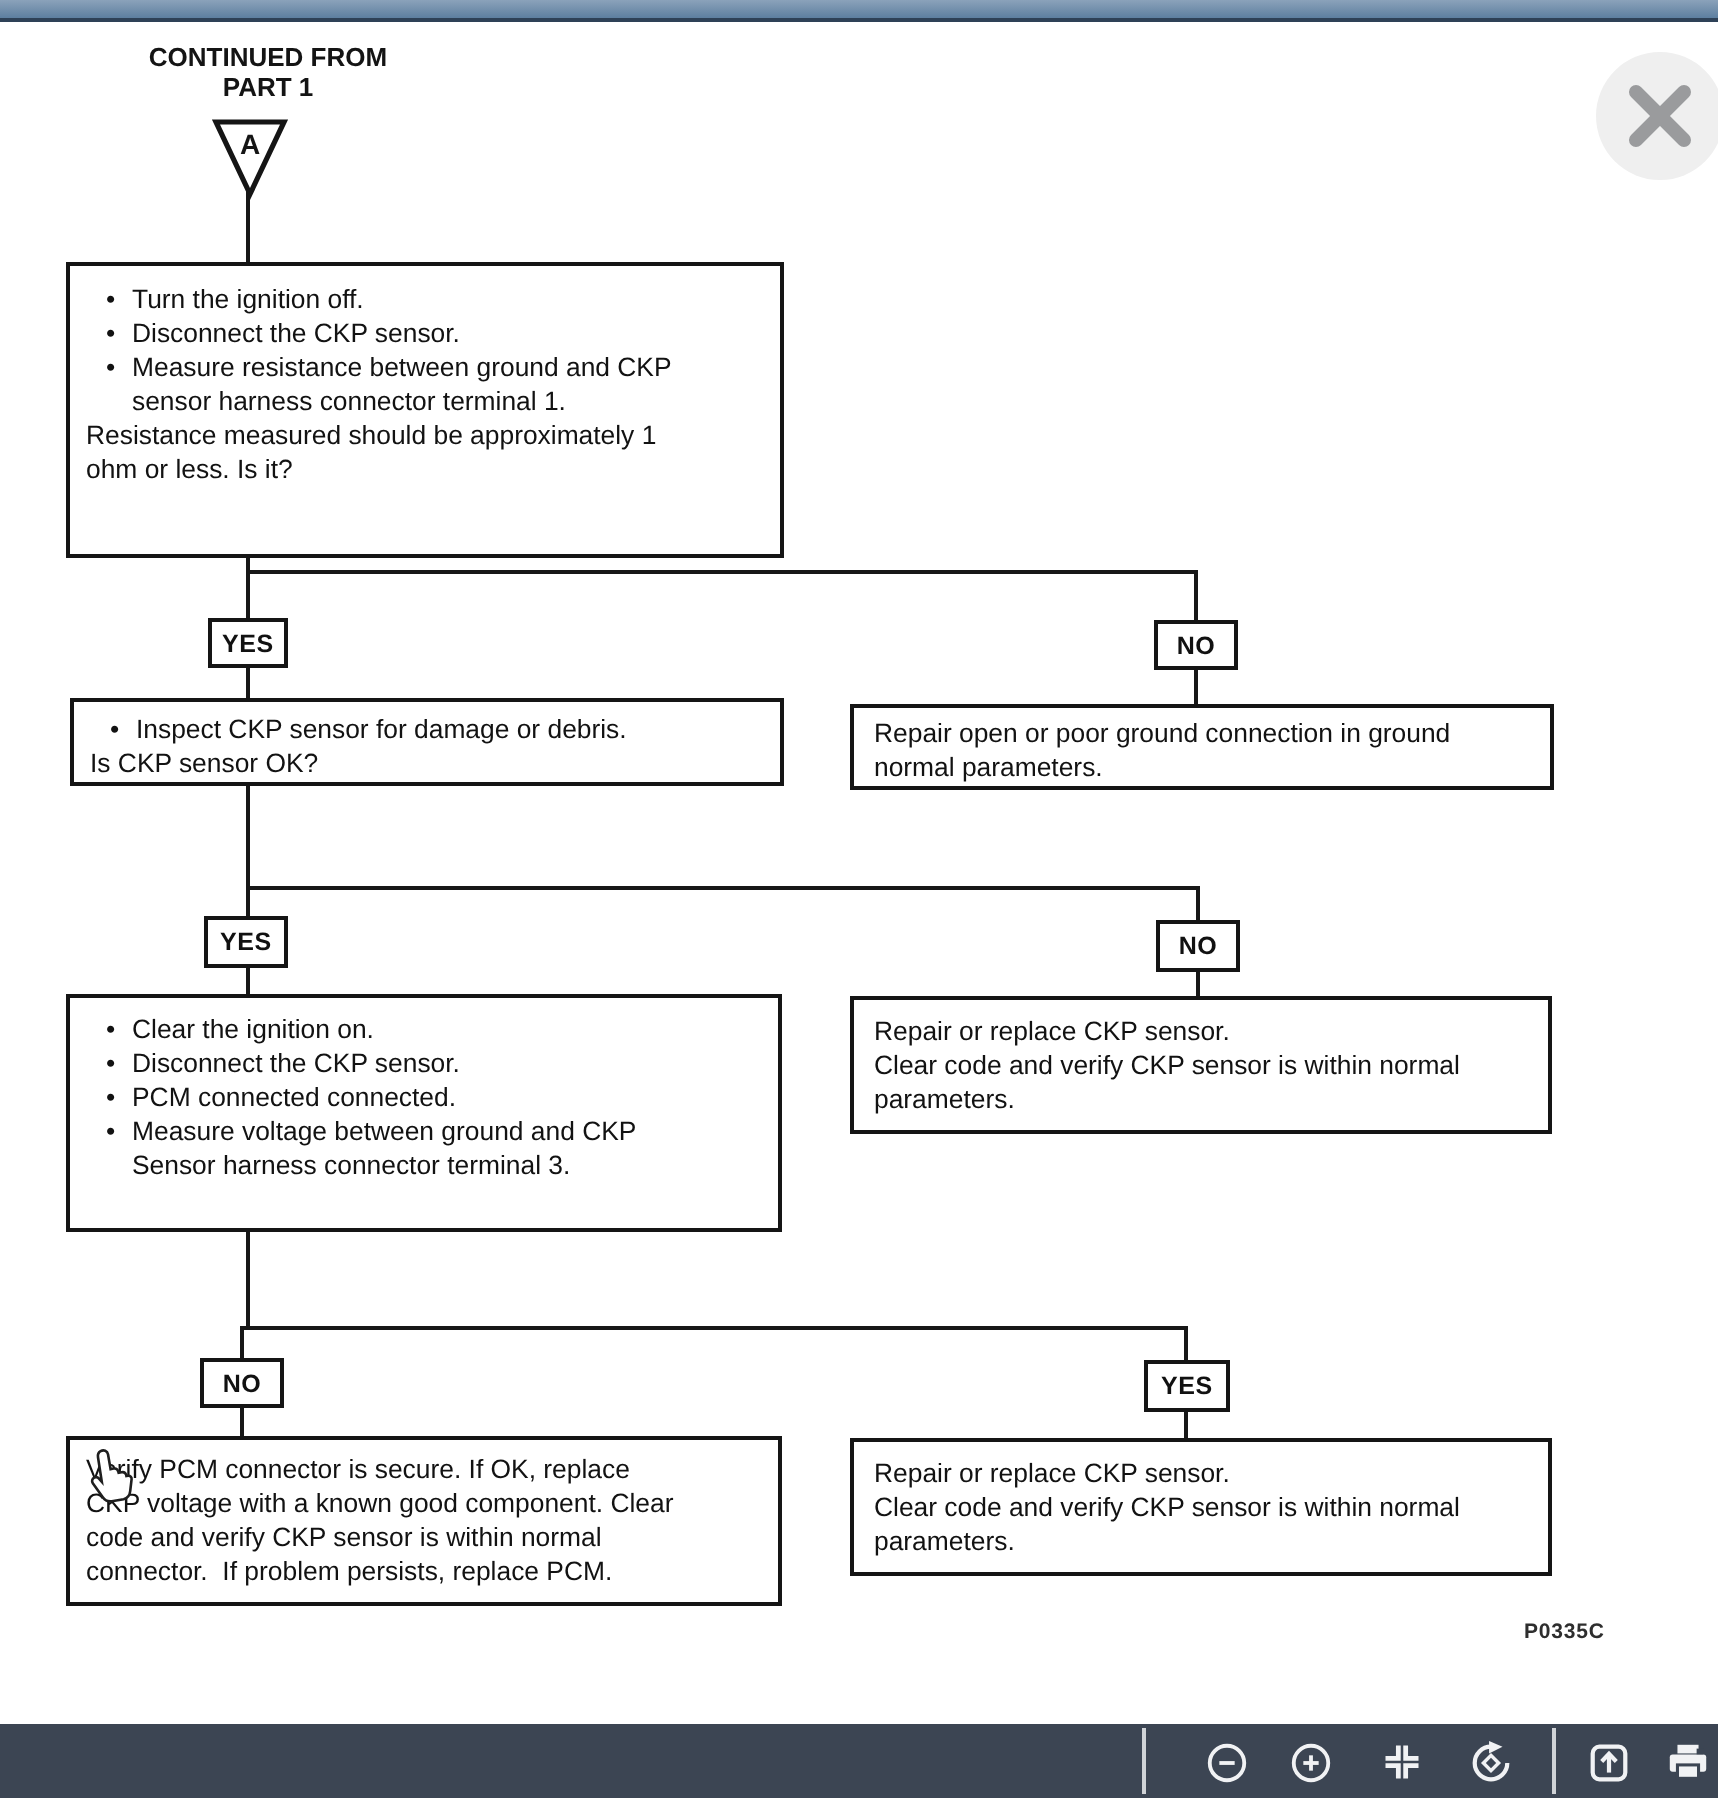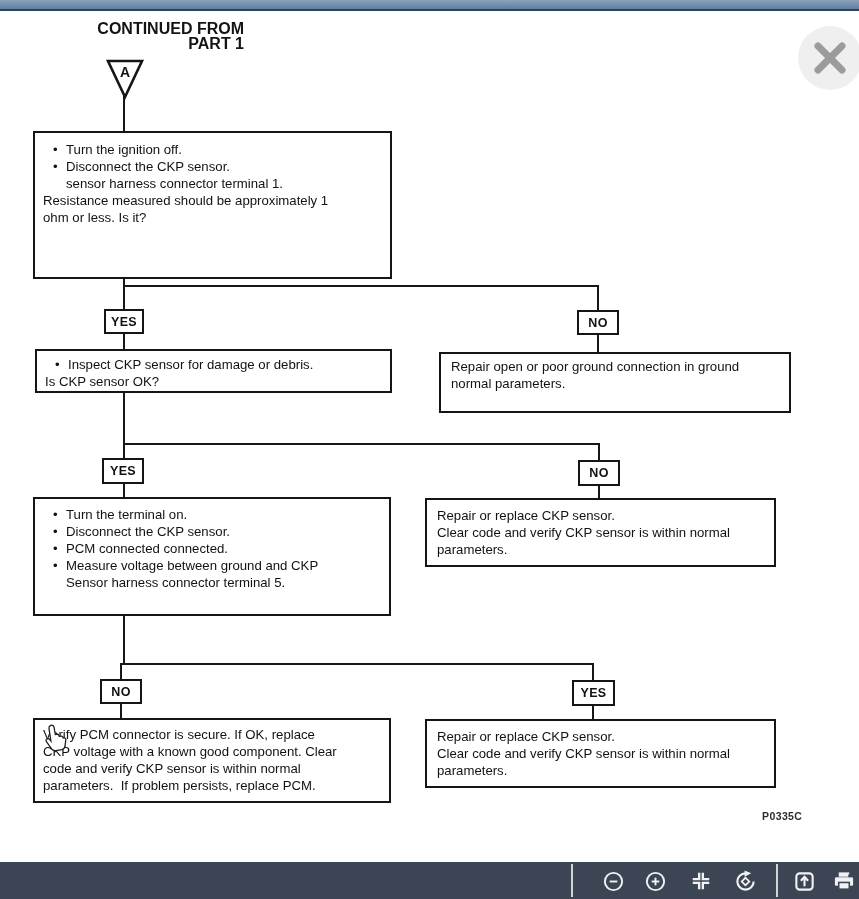--- a/index.html
+++ b/index.html
@@ -16,22 +16,22 @@
   }
   
   .close-btn {
     position:absolute; left:798px; top:26px; width:64px; height:64px;
     border:none; border-radius:50%; background:#efefef; cursor:pointer;
     display:flex; align-items:center; justify-content:center;
   }
   
   .canvas { position:absolute; left:0; top:11px; width:859px; height:851px; background:#fff; }
   .heading {
-    position:absolute; left:24px; top:11px; width:220px; text-align:right;
-    font-weight:bold; font-size:16px; line-height:14.5px; color:#141414;
+    position:absolute; left:24px; top:11px; width:220px; text-align:center;
+    font-weight:bold; font-size:13px; line-height:14.5px; color:#141414;
   }
   .tri-svg { position:absolute; left:105px; top:48px; }
   .hl, .vl { position:absolute; background:#171717; z-index:1; }
   .hl { height:2px; } .vl { width:2px; }
   .fc-box {
     position:absolute; z-index:2; background:#fff; border:2px solid #151515;
     box-sizing:border-box; font-size:13.2px; line-height:17px; color:#121212;
     overflow:hidden;
   }
   .fc-line { white-space:pre; position:relative; }
@@ -94,54 +94,55 @@
     <div class="vl" style="left:123px; top:598px; height:56px;"></div>
     <div class="hl" style="left:120px; top:652px; width:474px;"></div>
     <div class="vl" style="left:120px; top:652px; height:22px;"></div>
     <div class="vl" style="left:592px; top:652px; height:23px;"></div>
     <div class="vl" style="left:120px; top:687px; height:26px;"></div>
     <div class="vl" style="left:592px; top:689px; height:25px;"></div>
 
     <div class="fc-box" style="left:33px;  top:120px; width:359px; height:148px; padding:8px 8px;">
         <div class="fc-line b">Turn the ignition off.</div>
         <div class="fc-line b">Disconnect the CKP sensor.</div>
+        <div class="fc-line b">Measure resistance between ground and CKP</div>
         <div class="fc-line c">sensor harness connector terminal 1.</div>
         <div class="fc-line p">Resistance measured should be approximately 1</div>
         <div class="fc-line p">ohm or less. Is it?</div>
       </div>
 
     <div class="fc-box" style="left:35px;  top:338px; width:357px; height:44px; padding:5px 8px;">
         <div class="fc-line b">Inspect CKP sensor for damage or debris.</div>
         <div class="fc-line p">Is CKP sensor OK?</div>
       </div>
 
-    <div class="fc-box" style="left:439px; top:341px; width:352px; height:61px; padding:4px 10px;">
+    <div class="fc-box" style="left:425px; top:341px; width:352px; height:43px; padding:4px 10px;">
         <div class="fc-line p">Repair open or poor ground connection in ground</div>
         <div class="fc-line p">normal parameters.</div>
       </div>
 
     <div class="fc-box" style="left:33px;  top:486px; width:358px; height:119px; padding:7px 8px;">
-        <div class="fc-line b">Turn the terminal on.</div>
+        <div class="fc-line b">Clear the ignition on.</div>
         <div class="fc-line b">Disconnect the CKP sensor.</div>
         <div class="fc-line b">PCM connected connected.</div>
         <div class="fc-line b">Measure voltage between ground and CKP</div>
-        <div class="fc-line c">Sensor harness connector terminal 5.</div>
+        <div class="fc-line c">Sensor harness connector terminal 3.</div>
       </div>
 
     <div class="fc-box" style="left:425px; top:487px; width:351px; height:69px; padding:7px 10px;">
         <div class="fc-line p">Repair or replace CKP sensor.</div>
         <div class="fc-line p">Clear code and verify CKP sensor is within normal</div>
         <div class="fc-line p">parameters.</div>
       </div>
 
     <div class="fc-box" style="left:33px;  top:707px; width:358px; height:85px; padding:6px 8px;">
         <div class="fc-line p">Verify PCM connector is secure. If OK, replace</div>
         <div class="fc-line p">CKP voltage with a known good component. Clear</div>
         <div class="fc-line p">code and verify CKP sensor is within normal</div>
-        <div class="fc-line p">parameters.  If problem persists, replace PCM.</div>
+        <div class="fc-line p">connector.  If problem persists, replace PCM.</div>
       </div>
 
     <div class="fc-box" style="left:425px; top:708px; width:351px; height:69px; padding:7px 10px;">
         <div class="fc-line p">Repair or replace CKP sensor.</div>
         <div class="fc-line p">Clear code and verify CKP sensor is within normal</div>
         <div class="fc-line p">parameters.</div>
       </div>
 
     <div class="decision" style="left:104px; top:298px; width:40px; height:25px;">YES</div>
     <div class="decision" style="left:577px; top:299px; width:42px; height:25px;">NO</div>

